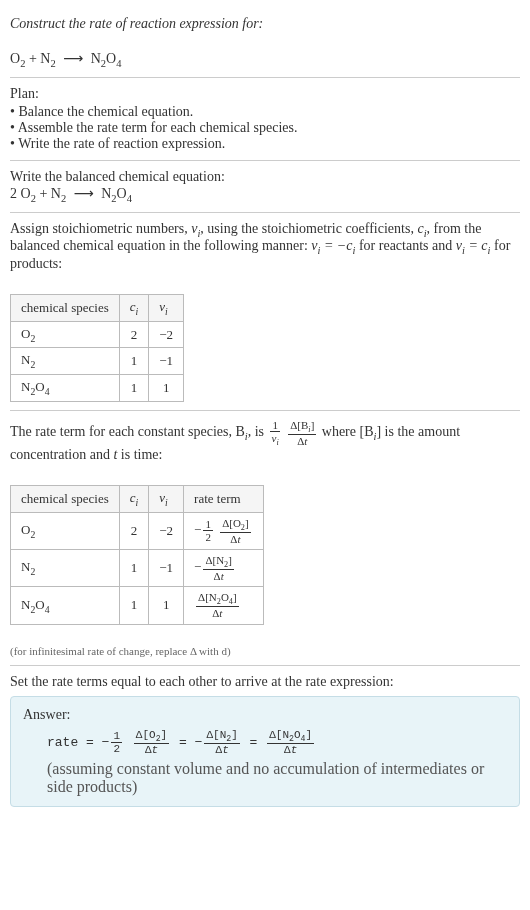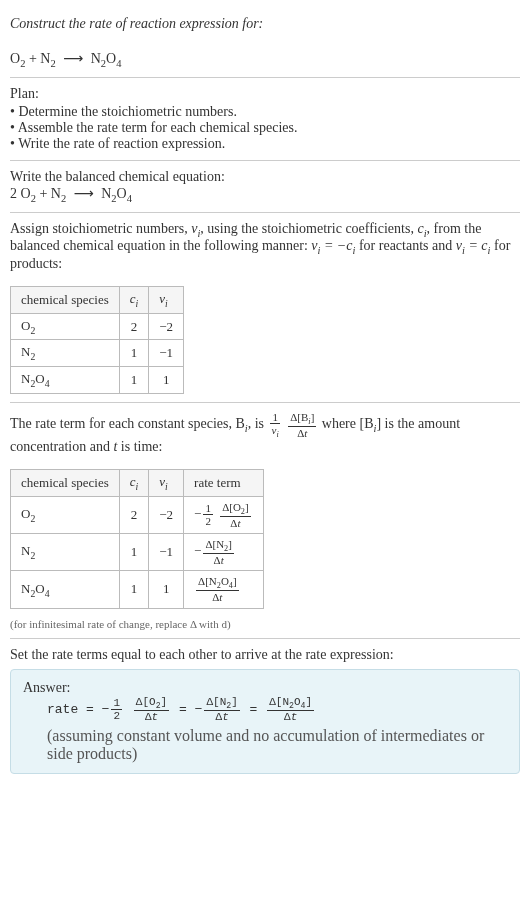--- a/index.html
+++ b/index.html
@@ -39,21 +39,21 @@
     }
     .bullet-list {
       list-style: none;
       margin-top: 2px;
     }
     .bullet-list li::before {
       content: "• ";
     }
     table {
       border-collapse: collapse;
-      margin-top: 14px;
+      margin-top: 22px;
     }
     th, td {
       border: 1px solid #bbb;
       padding: 4px 10px;
       text-align: left;
       font-weight: normal;
       font-size: 13px;
     }
     th {
       background: #f5f5f5;
@@ -76,30 +76,31 @@
     }
     .frac .den {
       padding: 0 2px;
     }
     .rate-cell {
       white-space: nowrap;
     }
     .footnote {
       font-size: 11px;
       color: #666;
-      margin-top: 9px;
+      margin-top: 20px;
     }
     .answer-box {
       background: #e8f4f8;
       border: 1px solid #c5dde6;
       border-radius: 4px;
       padding: 10px 12px;
       margin-top: 6px;
     }
     .answer-title {
+      margin-bottom: 6px;
     }
     .answer-eq {
       margin-left: 24px;
       font-size: 13px;
       font-family: Liberation Mono, monospace;
     }
     .answer-note {
       margin-left: 24px;
       font-size: 16px;
       color: #555;
@@ -118,21 +119,21 @@
     <span>O<sub>2</sub></span>
     <span> + N<sub>2</sub></span>
     <span class="arrow">⟶</span>
     <span>N<sub>2</sub>O<sub>4</sub></span>
   </div>
 </div>
 
 <div class="section">
   <div>Plan:</div>
   <ul class="bullet-list">
-    <li>Determine the stoichiometric numbers.</li>
+    <li>Balance the chemical equation.</li>
     <li>Assemble the rate term for each chemical species.</li>
     <li>Write the rate of reaction expression.</li>
   </ul>
 </div>
 
 <div class="section">
   <div>Write the balanced chemical equation:</div>
   <div class="equation">
     <span>2 O<sub>2</sub> + N<sub>2</sub></span>
     <span class="arrow">⟶</span>

